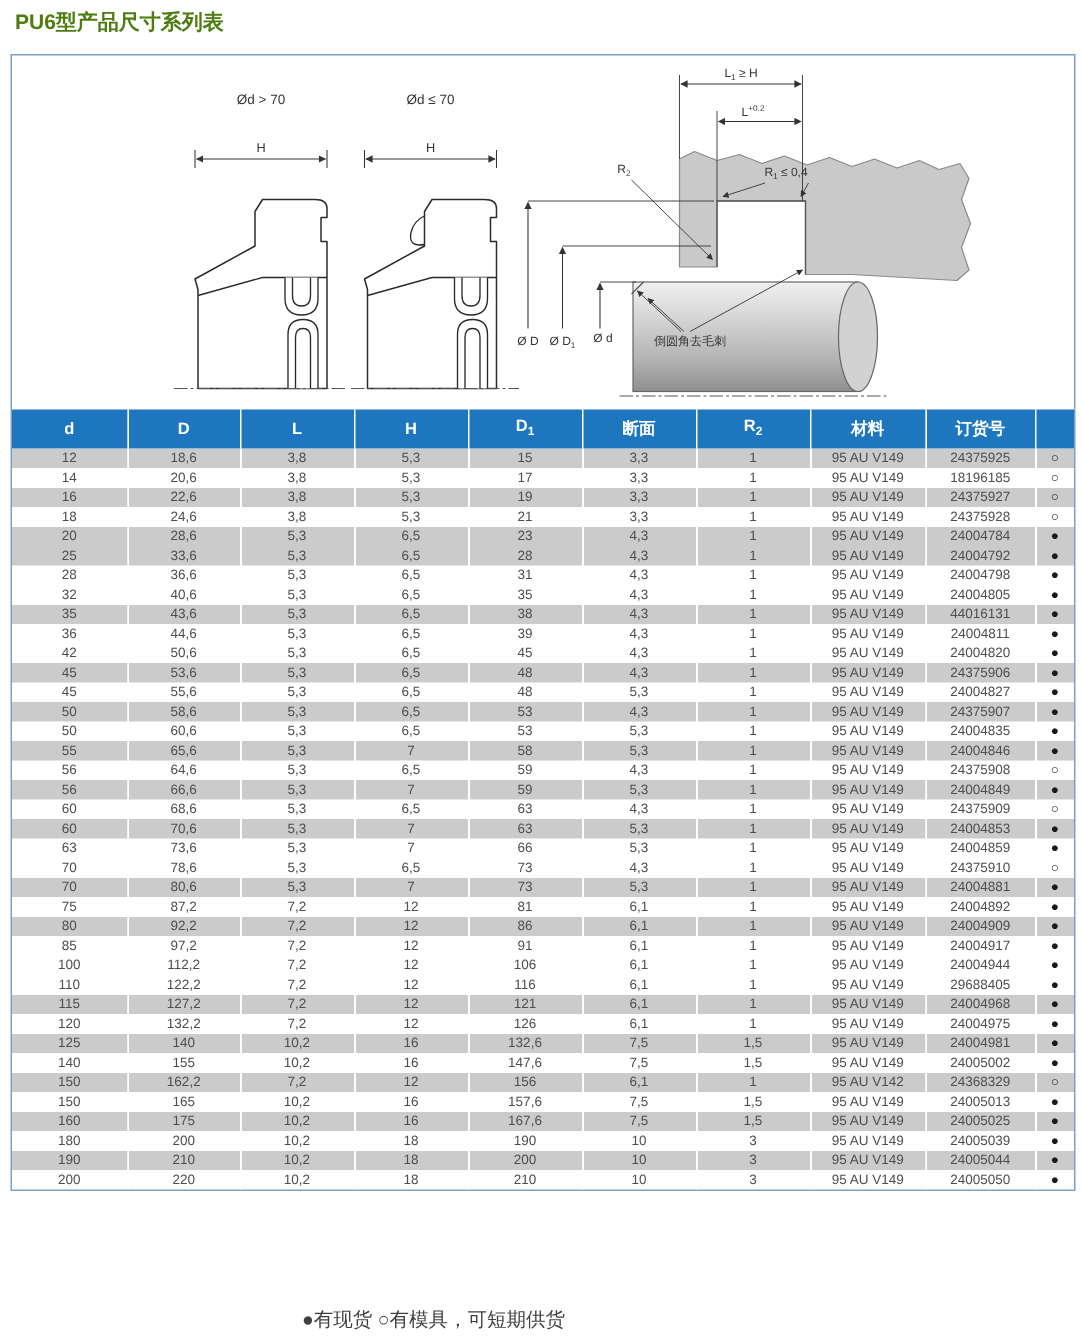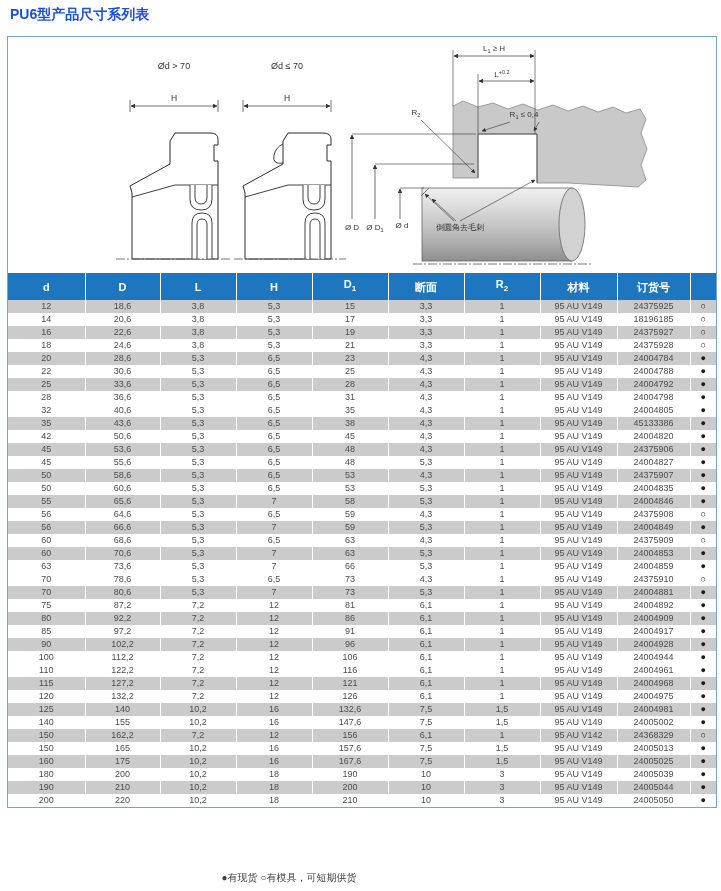--- a/index.html
+++ b/index.html
@@ -1,32 +1,32 @@
 <!DOCTYPE html>
 <html><head>
 <meta charset="utf-8">
 <style>
   html,body{margin:0;padding:0;}
   body{width:721px;height:891px;position:relative;background:#fff;overflow:hidden;
        font-family:"Liberation Sans","DejaVu Sans",sans-serif;}
-  .page-title{position:absolute;left:10px;top:6px;font-size:14px;font-weight:bold;color:#1d4ed8;}
+  .page-title{position:absolute;left:10px;top:6px;font-size:14px;font-weight:bold;color:#4d7c0f;}
   .frame{position:absolute;left:7px;top:36px;width:708px;border:1px solid #7aa2c4;background:#fff;}
   .diagram{display:block;}
   table.size-table{width:708px;border-collapse:collapse;table-layout:fixed;}
   table.size-table th{background:#1e77be;color:#fff;font-size:11px;font-weight:bold;
        height:22px;line-height:22px;padding:0;text-align:center;border-right:1px solid #fff;}
   table.size-table th:last-child{border-right:none;}
   table.size-table th sub{font-size:8px;}
   table.size-table td{height:13px;line-height:13px;padding:0;font-size:9px;color:#4d4d4d;
        text-align:center;border-right:1px solid #fff;white-space:nowrap;overflow:hidden;}
   table.size-table td:last-child{border-right:none;}
   table.size-table tr.alt td{background:#cbcbcb;}
   table.size-table td.status{font-size:9px;color:#1a1a1a;}
   .legend{position:absolute;left:0;top:871px;width:578px;text-align:center;
-       font-size:10px;color:#3f3f3f;}
+       font-size:13px;color:#3f3f3f;}
   svg text{fill:#333;font-family:"Liberation Sans","DejaVu Sans",sans-serif;}
 </style>
 </head>
 <body>
 
 <div class="page-title">PU6型产品尺寸系列表</div>
 
 <div class="frame">
 
   <svg class="diagram" width="708" height="236" viewBox="0 0 708 236">
@@ -197,32 +197,20 @@
           <td>28,6</td>
           <td>5,3</td>
           <td>6,5</td>
           <td>23</td>
           <td>4,3</td>
           <td>1</td>
           <td>95 AU V149</td>
           <td>24004784</td>
           <td class="status">●</td>
         </tr>
-        <tr>
-          <td>22</td>
-          <td>30,6</td>
-          <td>5,3</td>
-          <td>6,5</td>
-          <td>25</td>
-          <td>4,3</td>
-          <td>1</td>
-          <td>95 AU V149</td>
-          <td>24004788</td>
-          <td class="status">●</td>
-        </tr>
         <tr class="alt">
           <td>25</td>
           <td>33,6</td>
           <td>5,3</td>
           <td>6,5</td>
           <td>28</td>
           <td>4,3</td>
           <td>1</td>
           <td>95 AU V149</td>
           <td>24004792</td>
@@ -254,21 +242,33 @@
         </tr>
         <tr class="alt">
           <td>35</td>
           <td>43,6</td>
           <td>5,3</td>
           <td>6,5</td>
           <td>38</td>
           <td>4,3</td>
           <td>1</td>
           <td>95 AU V149</td>
-          <td>45133386</td>
+          <td>44016131</td>
+          <td class="status">●</td>
+        </tr>
+        <tr>
+          <td>36</td>
+          <td>44,6</td>
+          <td>5,3</td>
+          <td>6,5</td>
+          <td>39</td>
+          <td>4,3</td>
+          <td>1</td>
+          <td>95 AU V149</td>
+          <td>24004811</td>
           <td class="status">●</td>
         </tr>
         <tr>
           <td>42</td>
           <td>50,6</td>
           <td>5,3</td>
           <td>6,5</td>
           <td>45</td>
           <td>4,3</td>
           <td>1</td>
@@ -449,32 +449,20 @@
           <td>97,2</td>
           <td>7,2</td>
           <td>12</td>
           <td>91</td>
           <td>6,1</td>
           <td>1</td>
           <td>95 AU V149</td>
           <td>24004917</td>
           <td class="status">●</td>
         </tr>
-        <tr class="alt">
-          <td>90</td>
-          <td>102,2</td>
-          <td>7,2</td>
-          <td>12</td>
-          <td>96</td>
-          <td>6,1</td>
-          <td>1</td>
-          <td>95 AU V149</td>
-          <td>24004928</td>
-          <td class="status">●</td>
-        </tr>
         <tr>
           <td>100</td>
           <td>112,2</td>
           <td>7,2</td>
           <td>12</td>
           <td>106</td>
           <td>6,1</td>
           <td>1</td>
           <td>95 AU V149</td>
           <td>24004944</td>
@@ -482,21 +470,21 @@
         </tr>
         <tr>
           <td>110</td>
           <td>122,2</td>
           <td>7,2</td>
           <td>12</td>
           <td>116</td>
           <td>6,1</td>
           <td>1</td>
           <td>95 AU V149</td>
-          <td>24004961</td>
+          <td>29688405</td>
           <td class="status">●</td>
         </tr>
         <tr class="alt">
           <td>115</td>
           <td>127,2</td>
           <td>7,2</td>
           <td>12</td>
           <td>121</td>
           <td>6,1</td>
           <td>1</td>

